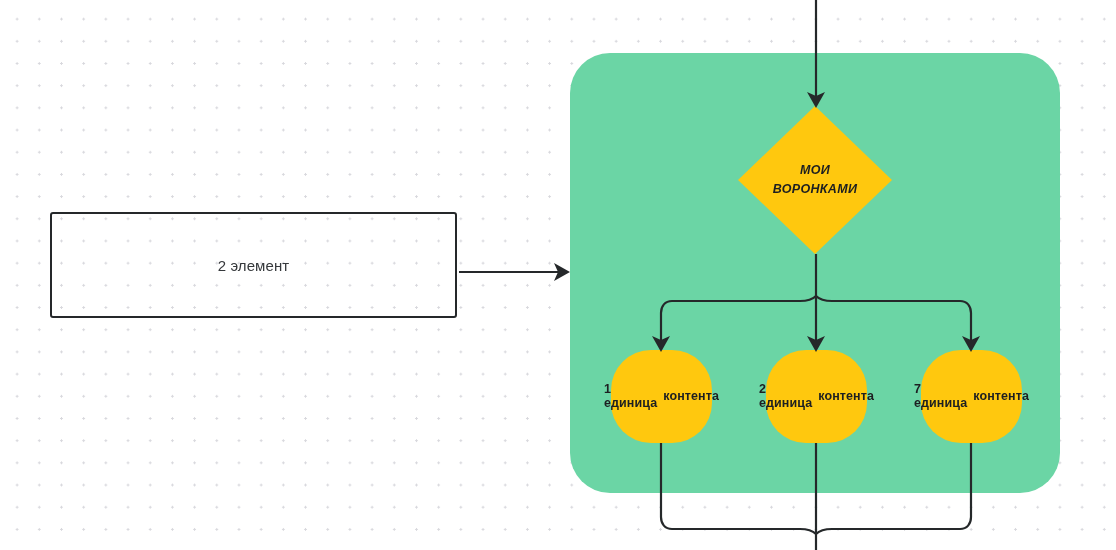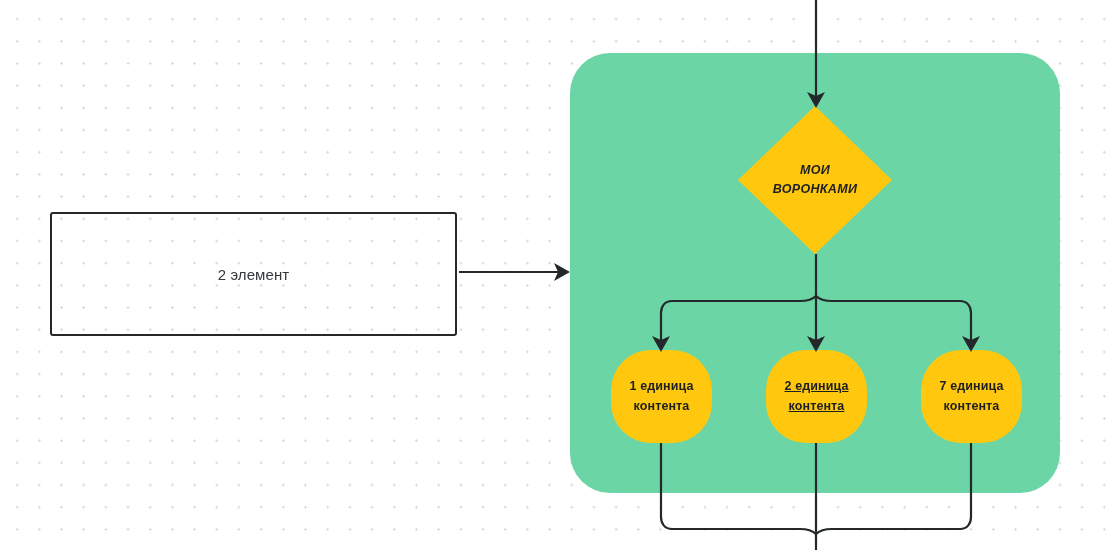--- a/index.html
+++ b/index.html
@@ -31,21 +31,21 @@
     background: #6BD5A5;
     border-radius: 40px;
   }
 
   
   #element-box {
     position: absolute;
     left: 50px;
     top: 212px;
     width: 407px;
-    height: 124px;
+    height: 106px;
     box-sizing: border-box;
     border: 2px solid #25282a;
     border-radius: 3px;
     display: flex;
     flex-direction: column;
     align-items: center;
     justify-content: center;
     gap: 15px;
   }
   #element-box .sub-label {
@@ -94,32 +94,32 @@
 
   
   .unit-node {
     position: absolute;
     top: 350px;
     width: 101px;
     height: 93px;
     background: #FFC80E;
     border-radius: 40px;
     display: flex;
-    flex-direction: column;
+    flex-direction: row;
     align-items: center;
     justify-content: center;
     gap: 6px;
     font-size: 12.5px;
     font-weight: bold;
     color: #1d1f21;
     letter-spacing: 0.1px;
     line-height: 1.05;
   }
   #unit-node-1 { left: 611px; }
-  #unit-node-2 { left: 766px; text-decoration: underline; }
+  #unit-node-2 { left: 766px; }
   #unit-node-3 { left: 921px; }
 
   
   #connectors {
     position: absolute;
     left: 0;
     top: 0;
     width: 1116px;
     height: 550px;
     pointer-events: none;

